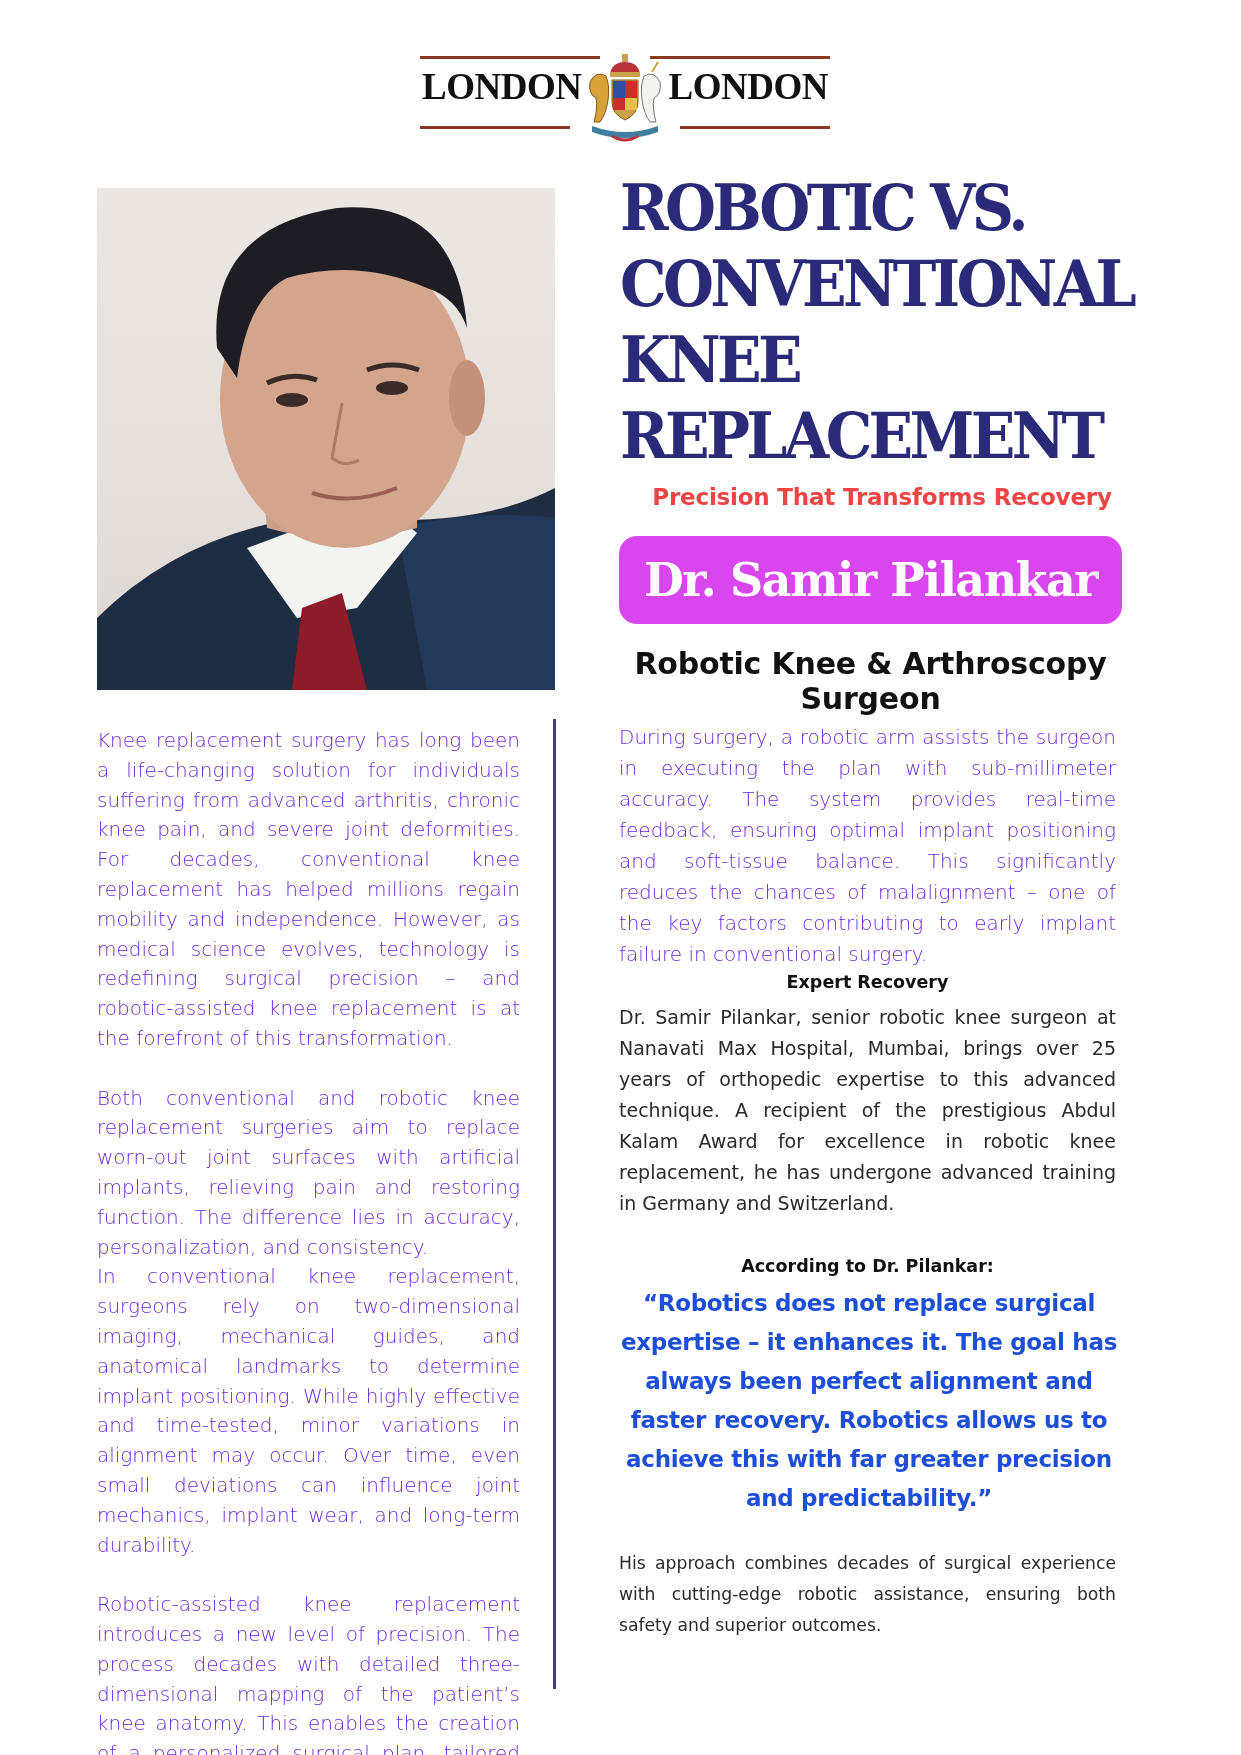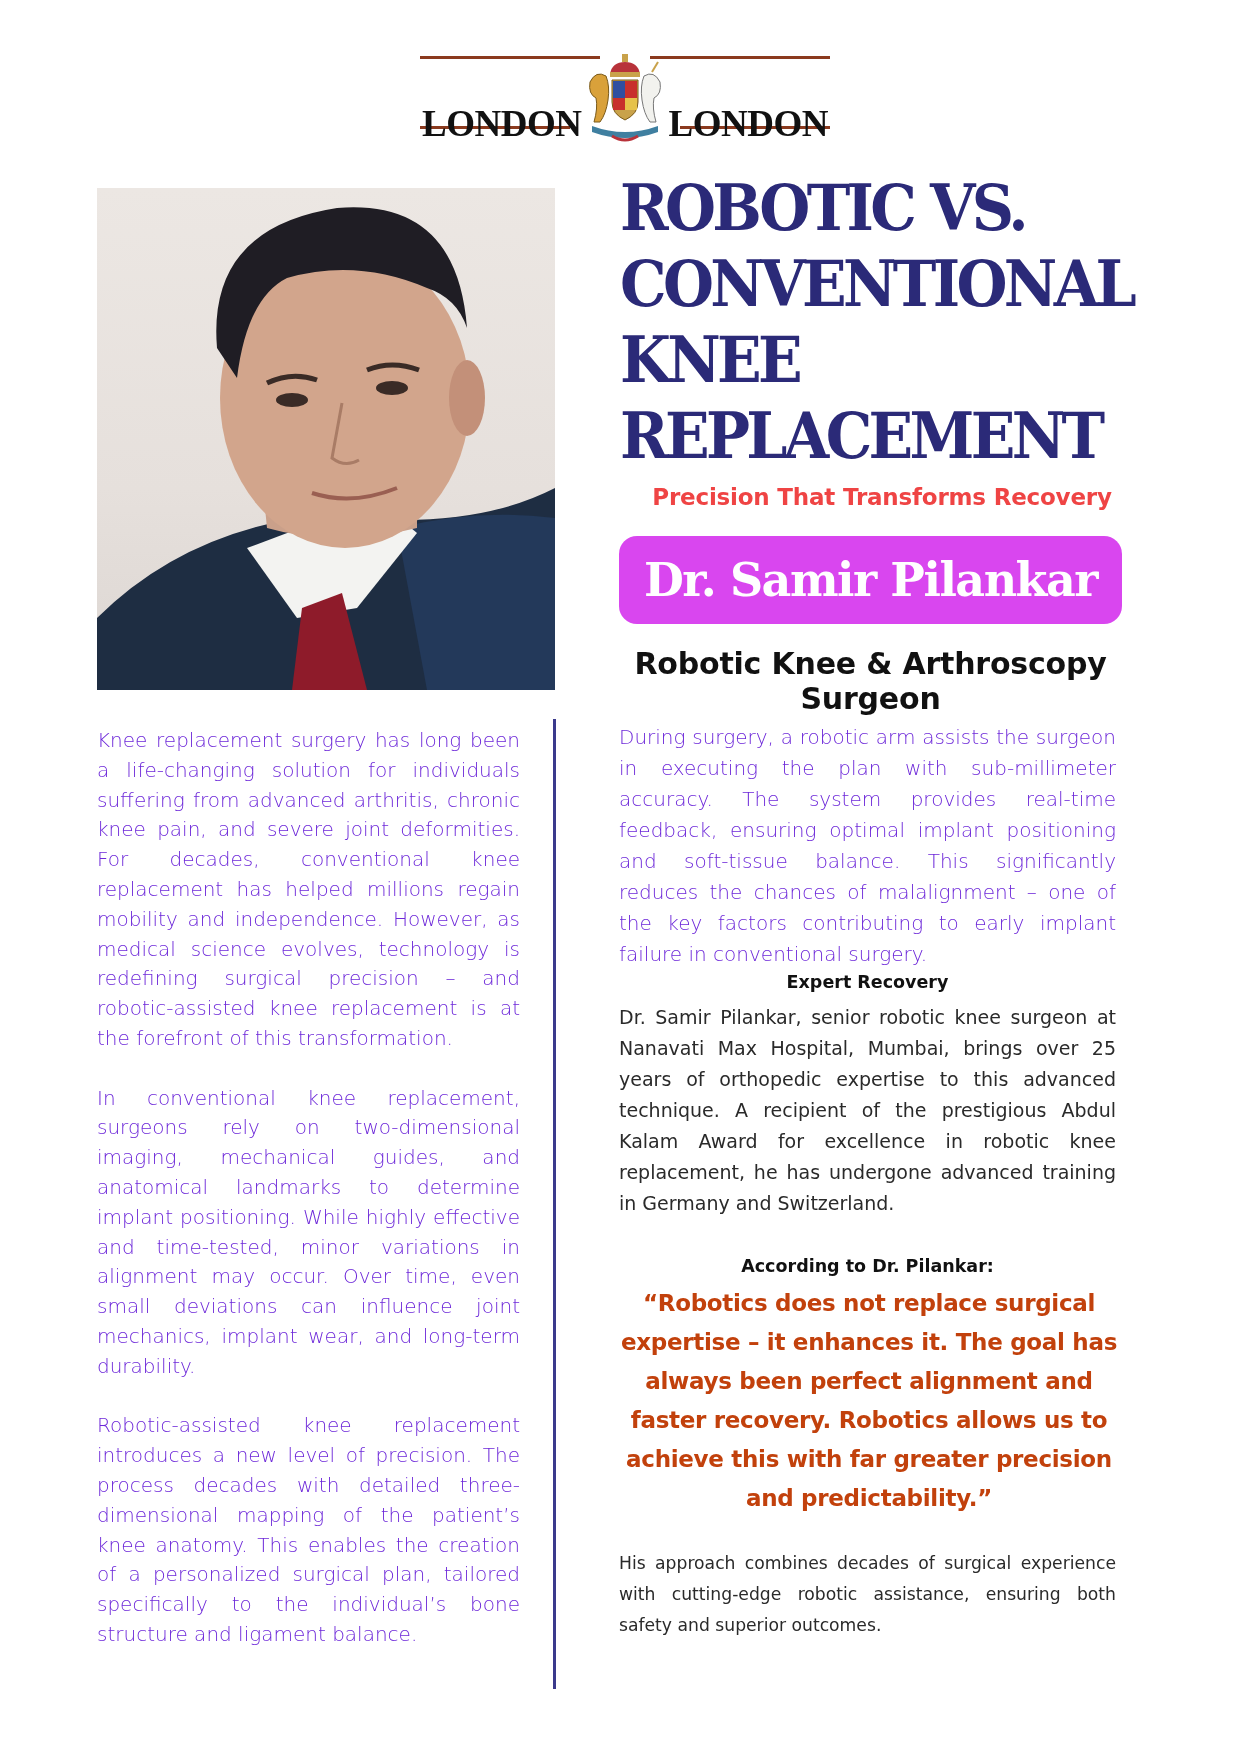--- a/index.html
+++ b/index.html
@@ -6,21 +6,21 @@
   body { width: 1241px; height: 1755px; position: relative; overflow: hidden; }
 
   
   .masthead { position: absolute; left: 420px; top: 54px; width: 410px; height: 90px; }
   .rule { position: absolute; height: 3px; background: #8b3a1e; }
   .rule.t1 { left: 0; top: 2px; width: 180px; }
   .rule.t2 { left: 230px; top: 2px; width: 180px; }
   .rule.b1 { left: 0; top: 72px; width: 150px; }
   .rule.b2 { left: 260px; top: 72px; width: 150px; }
   .mast-word { position: absolute; top: 14px; font-family: "Liberation Serif", serif; font-weight: bold;
-               font-size: 37px; letter-spacing: -0.5px; color: #111; line-height: 1; margin-top: 37px; }
+               font-size: 37px; letter-spacing: -0.5px; color: #111; line-height: 1; }
   .mast-word.left { left: 2px; }
   .mast-word.right { right: 2px; }
   .crest { position: absolute; left: 162px; top: -2px; width: 86px; height: 94px; }
 
   
   .photo { position: absolute; left: 97px; top: 188px; width: 458px; height: 502px; overflow: hidden;
            background: linear-gradient(180deg, #ece7e3 0%, #e6e0dc 60%, #dcd6d2 100%); }
 
   
   .title { position: absolute; left: 620px; top: 170px; width: 600px; margin: 0;
@@ -46,21 +46,21 @@
   .col .gap { height: 29.8px; }
   .col-left { left: 97px; top: 726px; width: 423px; }
   .col-right { left: 619px; top: 722px; width: 497px; line-height: 31px; }
 
   .heading { font-family: "DejaVu Sans", sans-serif; font-weight: bold; font-size: 17.5px; color: #111; text-align: center; }
   .insight-head { position: absolute; left: 619px; top: 972px; width: 497px; }
   .insight-body { position: absolute; left: 619px; top: 1002px; width: 497px; font-family: "DejaVu Sans", sans-serif;
                   font-size: 19px; line-height: 31px; color: #2a2a2a; text-align: justify; }
   .quote-head { position: absolute; left: 619px; top: 1256px; width: 497px; }
   .quote { position: absolute; left: 614px; top: 1284px; width: 510px; text-align: center;
-           font-family: "DejaVu Sans", sans-serif; font-weight: bold; font-size: 23px; line-height: 39px; color: #c2410c; letter-spacing: -0.3px; }
+           font-family: "DejaVu Sans", sans-serif; font-weight: bold; font-size: 23px; line-height: 39px; color: #1d4ed8; letter-spacing: -0.3px; }
   .closing { position: absolute; left: 619px; top: 1548px; width: 497px; font-family: "DejaVu Sans", sans-serif;
              font-size: 17.2px; line-height: 31px; color: #2a2a2a; text-align: justify; }
 </style>
 </head>
 <body>
 
 <div class="masthead">
   <div class="rule t1"></div>
   <div class="rule t2"></div>
   <div class="rule b1"></div>
@@ -127,20 +127,21 @@
 <div class="name-pill">
   <span>Dr. Samir Pilankar</span>
 </div>
 <div class="role">Robotic Knee &amp; Arthroscopy Surgeon</div>
 
 <div class="divider"></div>
 
 <div class="col col-left">
   <p>Knee replacement surgery has long been a life-changing solution for individuals suffering from advanced arthritis, chronic knee pain, and severe joint deformities. For decades, conventional knee replacement has helped millions regain mobility and independence. However, as medical science evolves, technology is redefining surgical precision – and robotic-assisted knee replacement is at the forefront of this transformation.</p>
   <div class="gap"></div>
+  <p>Both conventional and robotic knee replacement surgeries aim to replace worn-out joint surfaces with artificial implants, relieving pain and restoring function. The difference lies in accuracy, personalization, and consistency.</p>
   <p>In conventional knee replacement, surgeons rely on two-dimensional imaging, mechanical guides, and anatomical landmarks to determine implant positioning. While highly effective and time-tested, minor variations in alignment may occur. Over time, even small deviations can influence joint mechanics, implant wear, and long-term durability.</p>
   <div class="gap"></div>
   <p>Robotic-assisted knee replacement introduces a new level of precision. The process decades with detailed three-dimensional mapping of the patient’s knee anatomy. This enables the creation of a personalized surgical plan, tailored specifically to the individual’s bone structure and ligament balance.</p>
 </div>
 
 <div class="col col-right">
   <p>During surgery, a robotic arm assists the surgeon in executing the plan with sub-millimeter accuracy. The system provides real-time feedback, ensuring optimal implant positioning and soft-tissue balance. This significantly reduces the chances of malalignment – one of the key factors contributing to early implant failure in conventional surgery.</p>
 </div>
 
 <div class="heading insight-head">Expert Recovery</div>

